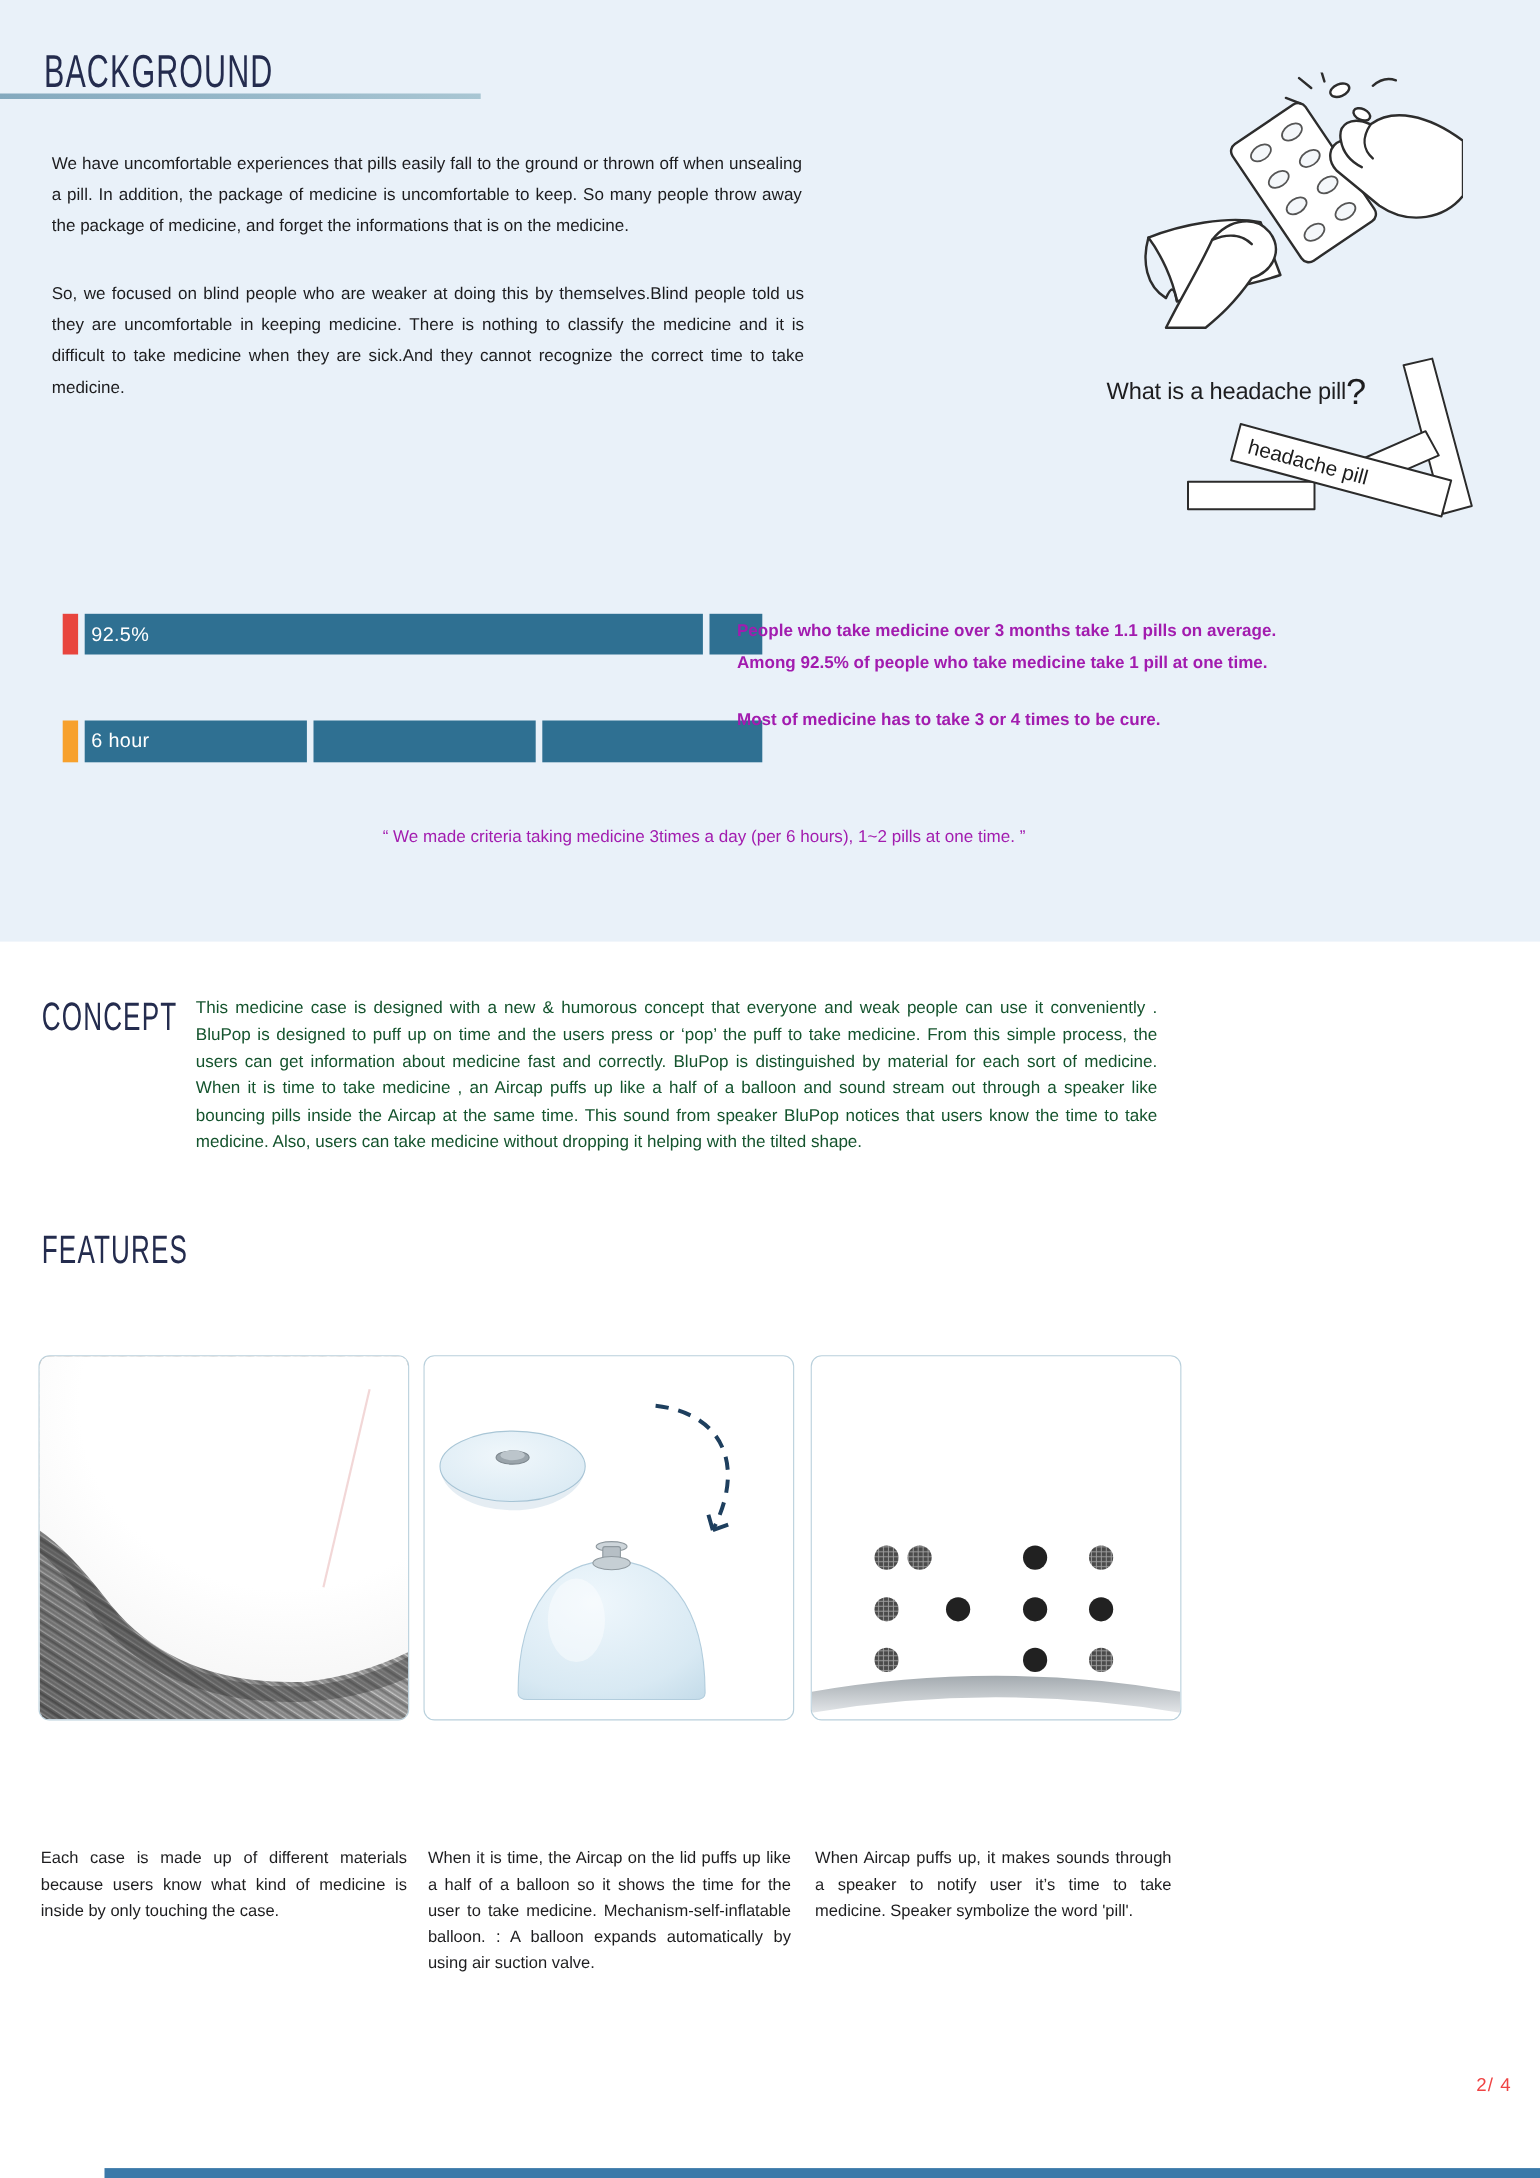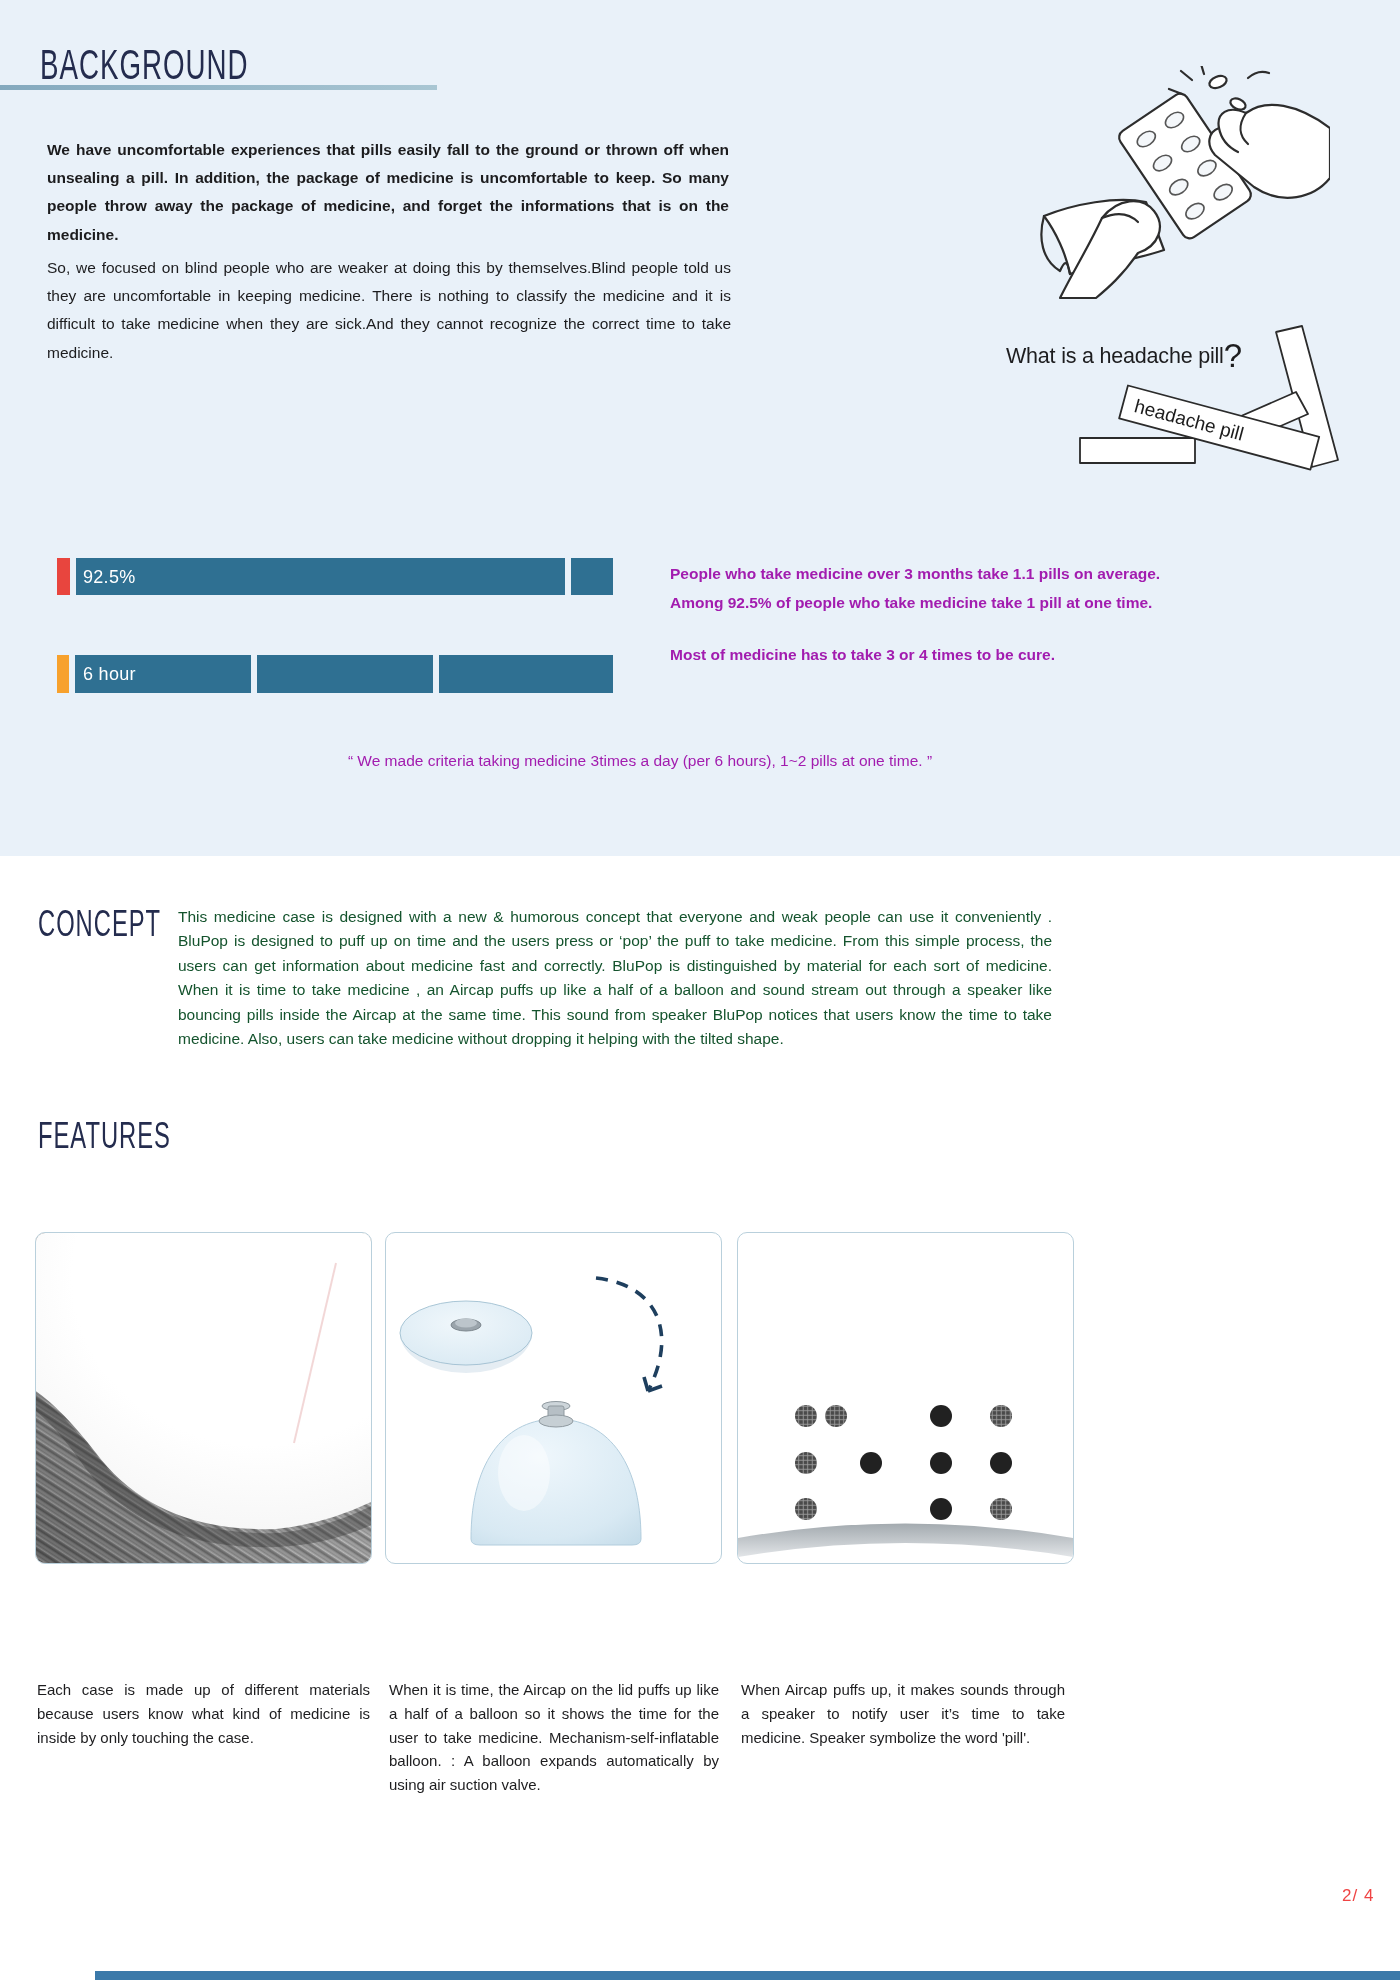--- a/index.html
+++ b/index.html
@@ -12,32 +12,32 @@
   .h-cond{position:absolute;color:#242c4e;transform:scaleX(0.66);transform-origin:left top;
           white-space:nowrap;letter-spacing:1.5px;line-height:1;font-weight:400;}
   .h-background{left:40px;top:44px;font-size:42px;}
   .h-concept{left:38px;top:906px;font-size:36px;}
   .h-features{left:38px;top:1118px;font-size:36px;}
 
   .title-rule{position:absolute;left:0;top:85px;width:437px;height:5px;
               background:linear-gradient(to right,#84a9be,#a9c6d3);}
 
   .body-par{position:absolute;font-size:15.5px;line-height:28.2px;text-align:justify;color:#1c1c1e;}
-  .par1{left:47px;top:136px;width:682px;font-weight:bold;}
+  .par1{left:47px;top:136px;width:682px;}
   .par2{left:47px;top:254px;width:684px;}
 
   
   .hands-svg{position:absolute;left:1030px;top:66px;width:300px;height:235px;}
   .question-line{position:absolute;left:1006px;top:344px;font-size:21.5px;color:#1d1d1f;white-space:nowrap;letter-spacing:-0.2px;}
   .question-line .qmark{font-size:33px;line-height:0;vertical-align:-4px;}
   .strips-svg{position:absolute;left:1050px;top:320px;width:310px;height:165px;}
   .strip-text{font-size:19px;fill:#1c1c1c;font-family:"Liberation Sans",sans-serif;}
 
   
-  .stat-bar{position:absolute;left:57px;width:556px;display:flex;gap:6px;}
+  .stat-bar{position:absolute;left:57px;width:636px;display:flex;gap:6px;}
   .stat-bar .seg{height:100%;}
   .bar-label{position:absolute;left:26px;top:50%;transform:translateY(-50%);
              color:#ffffff;font-size:18px;letter-spacing:0.3px;}
   .bar1{top:558px;height:37px;}
   .bar2{top:655px;height:38px;}
   .stat-text{position:absolute;left:670px;font-size:15.5px;line-height:28.5px;color:#a21caf;font-weight:bold;}
   .stat-a{top:560px;}
   .stat-b{top:641px;}
 
   .quote-line{position:absolute;left:40px;top:752px;width:1200px;text-align:center;

